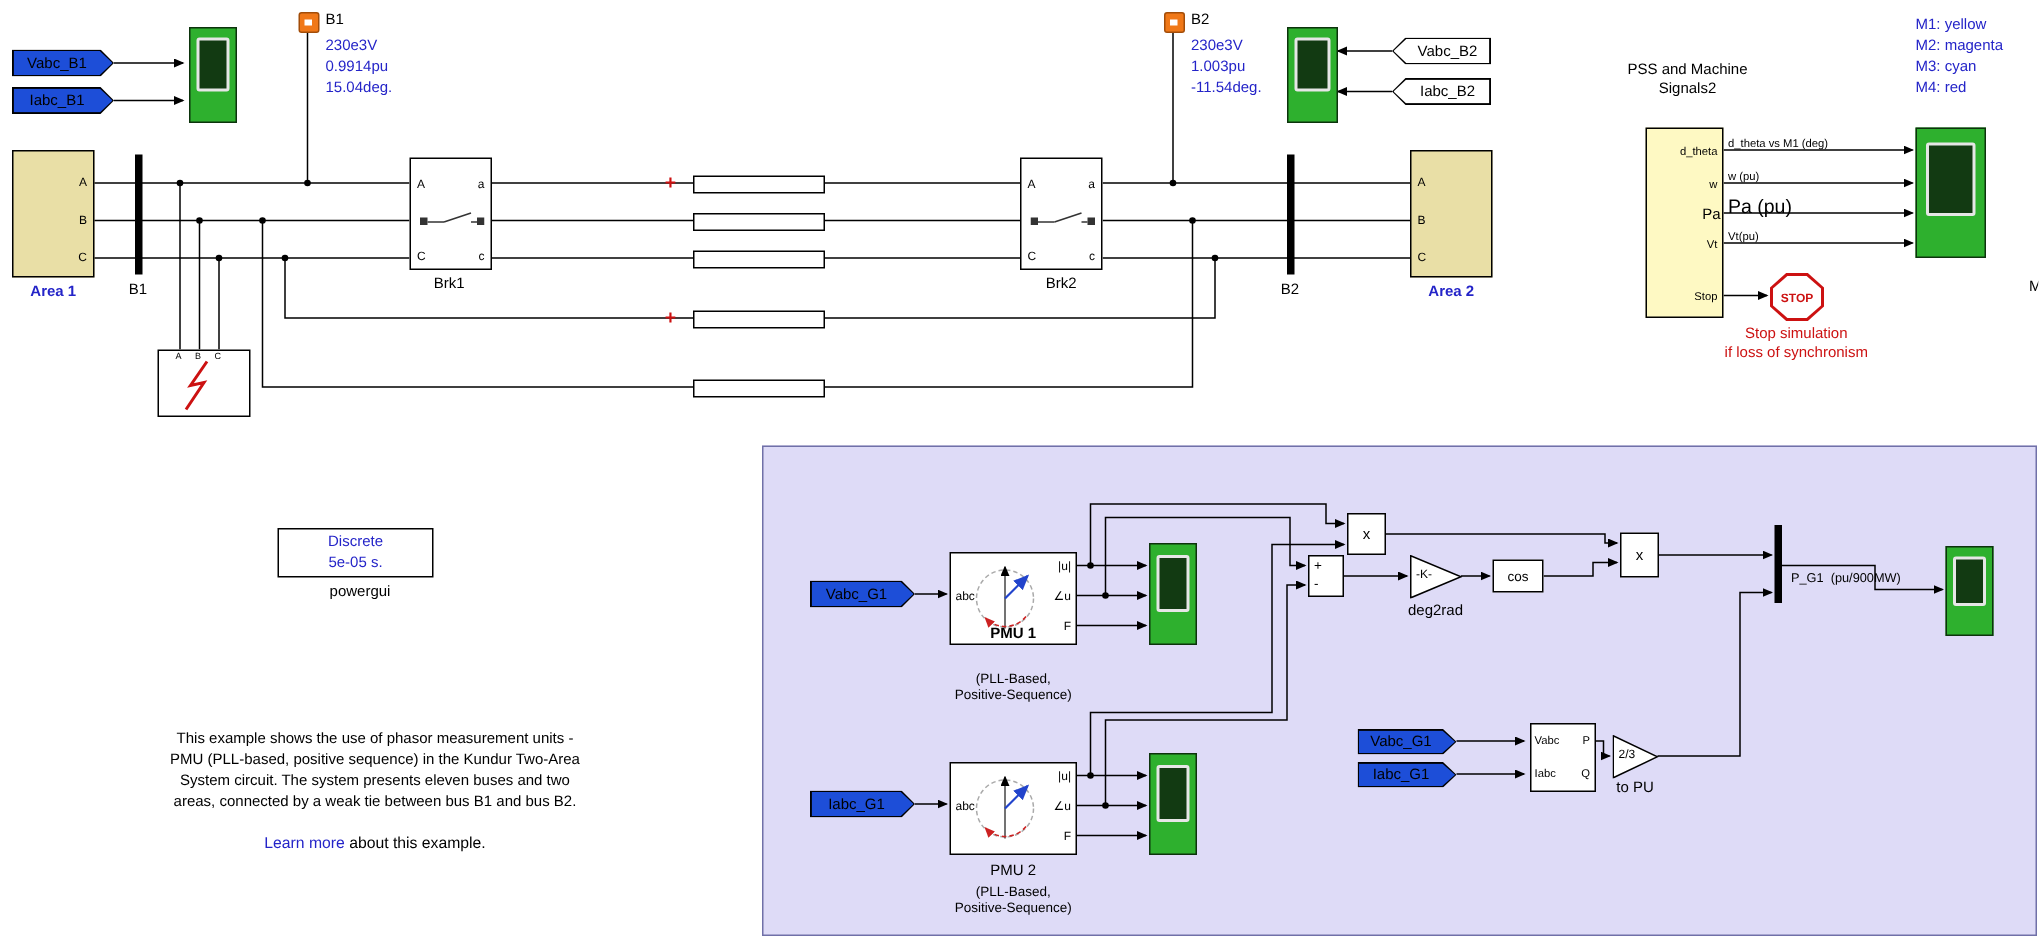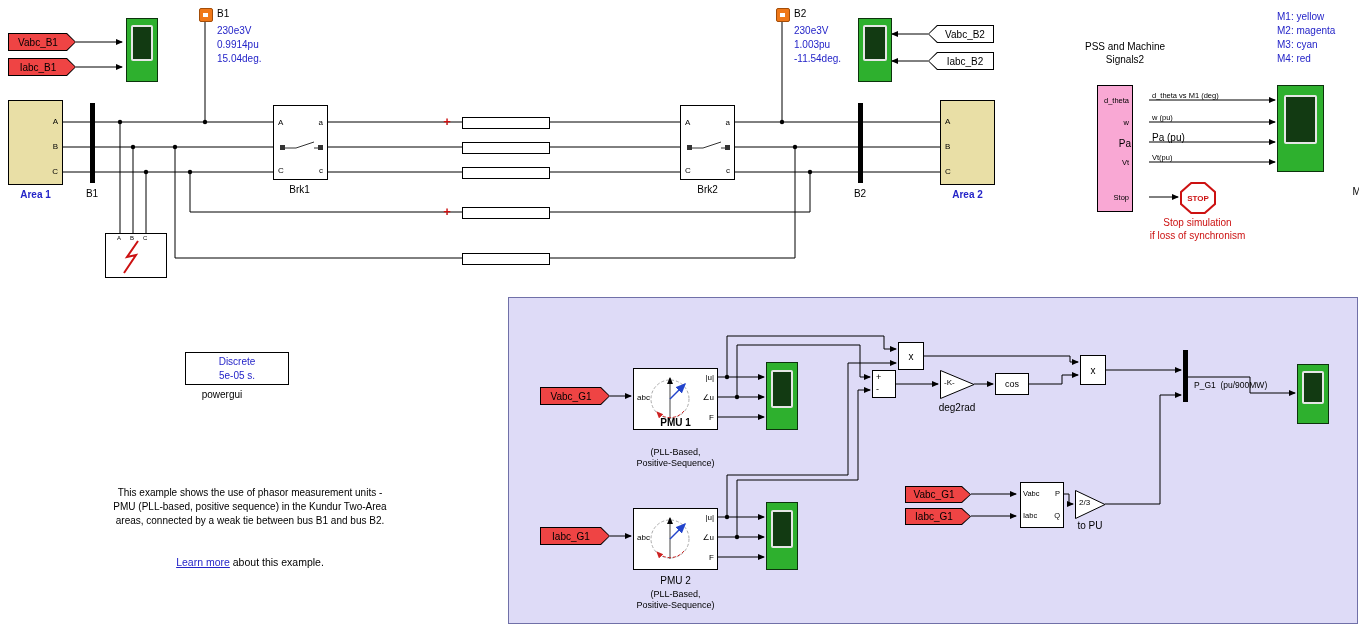--- a/index.html
+++ b/index.html
@@ -10,21 +10,21 @@
   .center{text-align:center;}
   .blue{color:#2424c8;}
   .red{color:#cc1111;}
   .wires{position:absolute;left:0;top:0;}
   .area{background:#e9dfa6;}
   .portL{position:absolute;font-size:8px;color:#000;}
   .scope{position:absolute;background:#2eb02e;border:1px solid #0c330c;}
   .scope-screen{position:absolute;left:13%;right:13%;top:10%;bottom:32%;background:#123a12;border:2px solid #e6e6e6;border-radius:2px;}
   .tag{position:absolute;}
   .tag-r{clip-path:polygon(0 0,calc(100% - 9px) 0,100% 50%,calc(100% - 9px) 100%,0 100%);background:#000;}
-  .tag-r .tag-fill{position:absolute;inset:1px;clip-path:polygon(0 0,calc(100% - 8.5px) 0,100% 50%,calc(100% - 8.5px) 100%,0 100%);background:#ef4444;display:flex;align-items:center;justify-content:center;padding-right:8px;font-size:10px;}
+  .tag-r .tag-fill{position:absolute;inset:1px;clip-path:polygon(0 0,calc(100% - 8.5px) 0,100% 50%,calc(100% - 8.5px) 100%,0 100%);background:#1d4ed8;display:flex;align-items:center;justify-content:center;padding-right:8px;font-size:10px;}
   .tag-l{clip-path:polygon(9px 0,100% 0,100% 100%,9px 100%,0 50%);background:#000;}
   .tag-l .tag-fill{position:absolute;inset:1px;clip-path:polygon(8.5px 0,100% 0,100% 100%,8.5px 100%,0 50%);background:#fff;display:flex;align-items:center;justify-content:center;padding-left:8px;font-size:10px;}
   .bus{position:absolute;background:#000;}
   .linebox{position:absolute;background:#fff;border:1px solid #000;height:10px;width:86px;}
   .panel{position:absolute;background:#dedbf7;border:1px solid #7070a8;}
   .oct{clip-path:polygon(30% 0,70% 0,100% 30%,100% 70%,70% 100%,30% 100%,0 70%,0 30%);}
   .tri-text{position:absolute;font-size:8px;}
   .m-icon{position:absolute;width:12px;height:12px;background:#f07818;border:1px solid #a34d08;border-radius:2px;}
   .m-icon::after{content:"";position:absolute;left:3px;top:4px;width:5px;height:4px;background:#fff;}
   .plusmark{position:absolute;color:#cc1111;font-weight:bold;font-size:13px;line-height:13px;width:12px;text-align:center;}
@@ -239,30 +239,30 @@
     <span class="portL" style="left:37px;top:1px;font-size:6px;">C</span>
     <svg width="60" height="43">
       <polyline points="32,7 21,23 30,21 18,39" fill="none" stroke="#cc1111" stroke-width="2"></polyline>
     </svg>
   </div>
 
   <div class="lbl center" style="left:1080px;top:40px;width:90px;line-height:13px;">
     <div>PSS and Machine</div>
     <div>Signals2</div>
   </div>
-  <div class="blk" style="left:1097px;top:85px;width:36px;height:127px;background:#f9a8d4;">
+  <div class="blk" style="left:1097px;top:85px;width:52px;height:127px;background:#fef9c3;">
     <span class="portL" style="right:3px;top:10px;font-size:7.5px;">d_theta</span>
     <span class="portL" style="right:3px;top:32px;font-size:7.5px;">w</span>
     <span class="portL" style="right:1px;top:52px;font-size:10px;">Pa</span>
     <span class="portL" style="right:3px;top:72px;font-size:7.5px;">Vt</span>
     <span class="portL" style="right:3px;top:107px;font-size:7.5px;">Stop</span>
   </div>
   <div class="lbl" style="left:1152px;top:90px;font-size:7.5px;">d_theta vs M1 (deg)</div>
   <div class="lbl" style="left:1152px;top:112px;font-size:7.5px;">w (pu)</div>
-  <div class="lbl" style="left:1152px;top:132px;font-size:10px;">Pa (pu)</div>
+  <div class="lbl" style="left:1152px;top:132px;font-size:13px;">Pa (pu)</div>
   <div class="lbl" style="left:1152px;top:152px;font-size:7.5px;">Vt(pu)</div>
 
   <div class="scope" style="left:1277px;top:85px;width:45px;height:85px;">
     <div class="scope-screen"></div>
     </div>
   <div class="lbl center" style="left:1344px;top:186px;width:60px;">Machines</div>
 
   <div class="abs oct" style="left:1180px;top:182px;width:36px;height:32px;background:#cc1111;">
     <div class="abs oct" style="inset:2px;background:#fff;display:flex;align-items:center;justify-content:center;">
       <span class="red" style="font-size:8px;font-weight:bold;">STOP</span>
@@ -277,29 +277,30 @@
     <div>M1: yellow</div>
     <div>M2: magenta</div>
     <div>M3: cyan</div>
     <div>M4: red</div>
   </div>
 
   <div class="blk center" style="left:185px;top:352px;width:104px;height:33px;padding-top:2px;">
     <div class="blue" style="font-size:10px;line-height:14px;">Discrete</div>
     <div class="blue" style="font-size:10px;line-height:13px;">5e-05 s.</div>
   </div>
-  <div class="lbl center" style="left:170px;top:389px;width:104px;">powergui</div>
+  <div class="lbl center" style="left:188px;top:389px;width:104px;">powergui</div>
 
   <div class="abs center" style="left:50px;top:486px;width:400px;font-size:10px;line-height:14px;">
     <div>This example shows the use of phasor measurement units -</div>
     <div>PMU (PLL-based, positive sequence) in the Kundur Two-Area</div>
+    <div>System circuit. The system presents eleven buses and two</div>
     <div>areas, connected by a weak tie between bus B1 and bus B2.</div>
   </div>
   <div class="abs center" style="left:50px;top:556px;width:400px;font-size:10.5px;">
-    <span class="blue" style="text-decoration:underline;cursor:pointer;">Learn more</span><span> about this example.</span>
+    <span class="blue" style="cursor:pointer;">Learn more</span><span> about this example.</span>
   </div>
 
   <div class="tag tag-r" style="left:540px;top:387px;width:70px;height:18px;">
     <div class="tag-fill">
         <span>Vabc_G1</span>
       </div>
     </div>
   <div class="tag tag-r" style="left:540px;top:527px;width:70px;height:18px;">
     <div class="tag-fill">
         <span>Iabc_G1</span>

